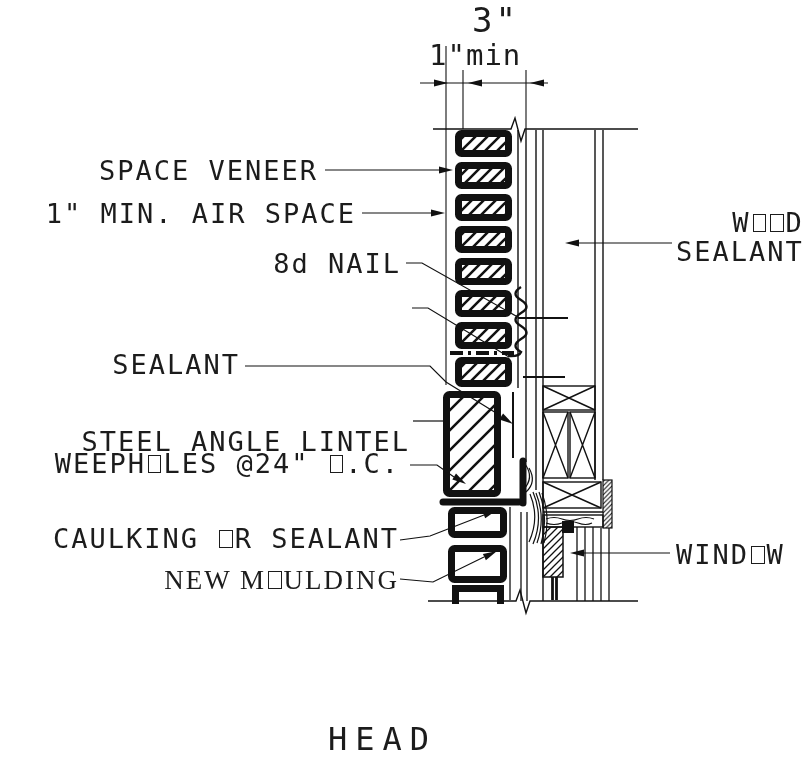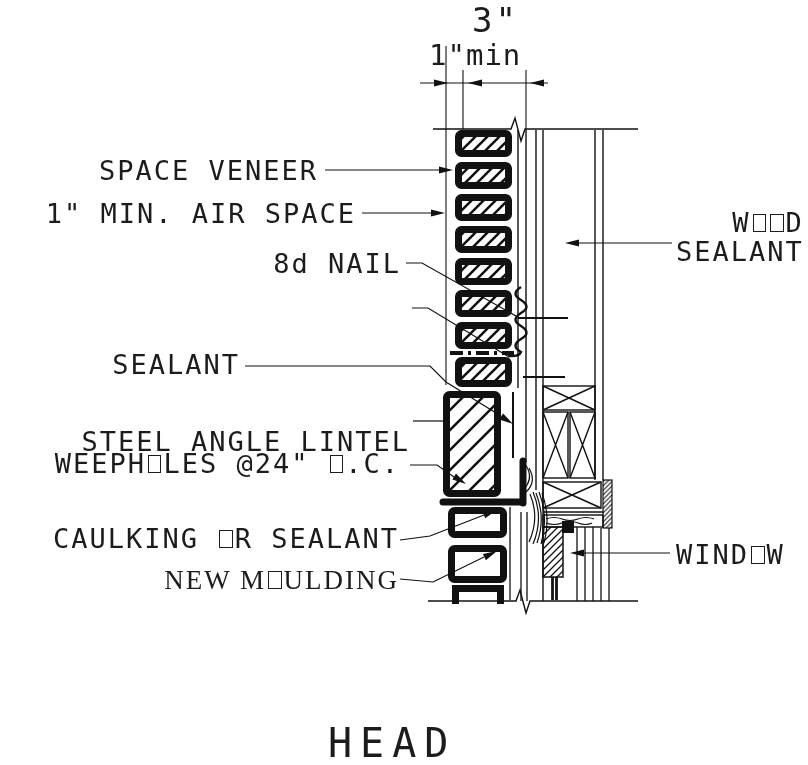--- a/index.html
+++ b/index.html
@@ -15,21 +15,21 @@
     color:#1c1c1c;font-weight:400;
   }
   .r{text-align:right;}
   .sqO{
     display:inline-block;width:.5em;height:.68em;
     border:1.6px solid #1c1c1c;box-sizing:border-box;
     margin:0 2px;background:transparent;
   }
   .dim3{font-size:34px;letter-spacing:3px;}
   .dim1{font-size:29px;letter-spacing:1px;}
-  .title{font-size:40px;letter-spacing:8px;}
+  .title{font-size:32px;letter-spacing:8px;}
 </style>
 </head>
 <body>
 
 <div class="stage">
 
   <svg width="808" height="765" viewBox="0 0 808 765">
     <defs>
       <pattern id="brickHatch" patternUnits="userSpaceOnUse" width="12" height="12">
         <path d="M0,12 L12,0 M-3,3 L3,-3 M9,15 L15,9" stroke="#111" stroke-width="2.6" fill="none"></path>

